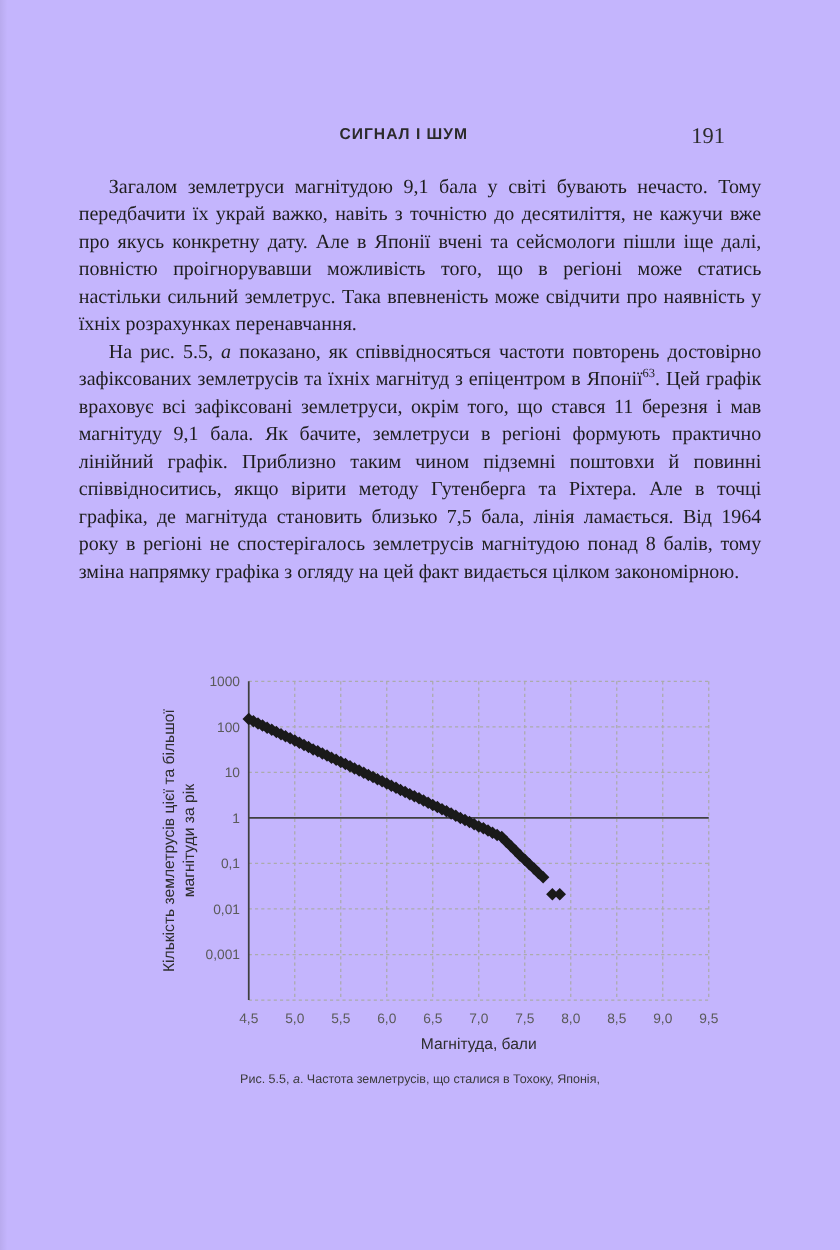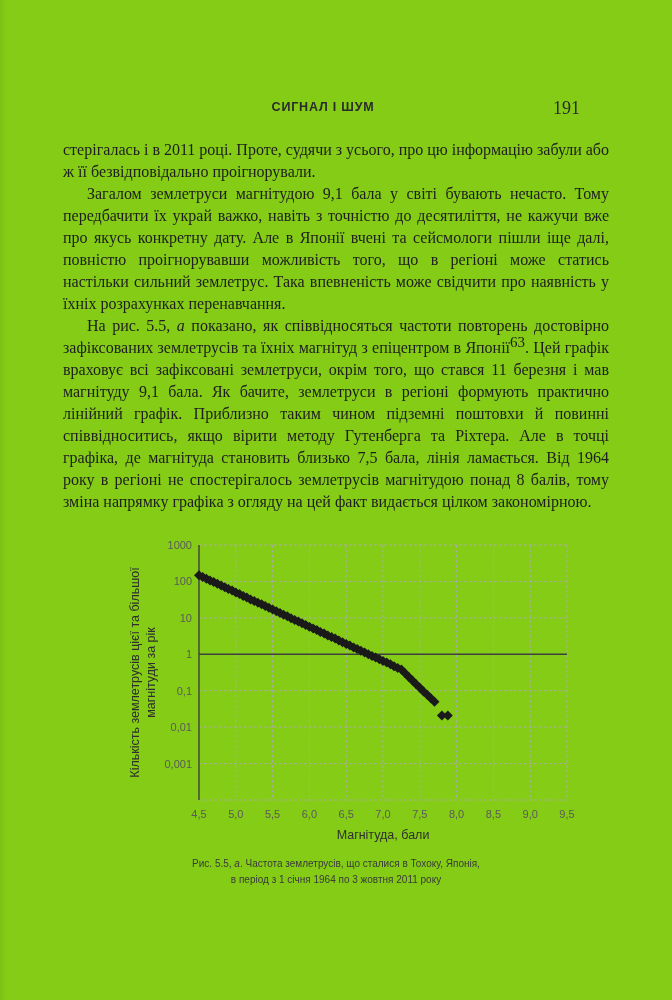--- a/index.html
+++ b/index.html
@@ -1,20 +1,20 @@
 <!DOCTYPE html>
 <html lang="uk"><head>
 <meta charset="utf-8">
 <style>
   html,body{margin:0;padding:0;background:#e8e8e8;}
   .page{
     position:relative;
     width:672px;height:1000px;
     margin:0 auto;
-    background:#84cc16;
+    background:#c4b5fd;
     overflow:hidden;
     font-family:"Liberation Serif", serif;
     color:#1e1e1e;
   }
   .page::before{ 
     content:"";position:absolute;left:0;top:0;bottom:0;width:6px;
     background:linear-gradient(to right, rgba(0,0,0,0.06), rgba(0,0,0,0));
     pointer-events:none;
   }
   .header{
@@ -29,21 +29,21 @@
     position:absolute;right:29px;top:-2px;
     font-family:"Liberation Serif", serif;
     font-size:18px;color:#2b2b2b;
   }
   .body-text{
     position:absolute;left:63px;top:139px;width:546px;
     font-size:16px;line-height:22px;text-align:justify;
   }
   .body-text p{margin:0;text-indent:24px;}
   .body-text p.noindent{text-indent:0;}
-  .body-text sup{font-size:15px;line-height:0;}
+  .body-text sup{font-size:10px;line-height:0;}
   .body-text i{font-style:italic;}
   figure{margin:0;}
   .chart-wrap{position:absolute;left:92px;top:533px;width:470px;height:312px;margin-left:32px;}
   svg text.tick{
     font-family:"Liberation Sans", sans-serif;
     font-size:11px;fill:#5a5a5a;
   }
   svg text.axis-title{
     font-family:"Liberation Sans", sans-serif;
     font-size:12.5px;fill:#2e2e2e;
@@ -60,21 +60,20 @@
 <body>
 
 <div class="page">
 
   <div class="header">
     <div class="running-title">СИГНАЛ І ШУМ</div>
     <div class="page-number">191</div>
   </div>
 
   <div class="body-text">
-    <p class="noindent">стерігалась і в 2011 році. Проте, судячи з усього, про цю інформацію забули або ж її безвідповідально проігнорували.</p>
     <p>Загалом землетруси магнітудою 9,1 бала у світі бувають нечасто. Тому передбачити їх украй важко, навіть з точністю до десятиліття, не кажучи вже про якусь конкретну дату. Але в Японії вчені та сейсмологи пішли іще далі, повністю проігнорувавши можливість того, що в регіоні може статись настільки сильний землетрус. Така впевненість може свідчити про наявність у їхніх розрахунках перенавчання.</p>
     <p><span>На рис. 5.5, </span><i>а</i><span> показано, як співвідносяться частоти повторень достовірно зафіксованих землетрусів та їхніх магнітуд з епіцентром в Японії</span><sup>63</sup><span>. Цей графік враховує всі зафіксовані землетруси, окрім того, що стався 11 березня і мав магнітуду 9,1 бала. Як бачите, землетруси в регіоні формують практично лінійний графік. Приблизно таким чином підземні поштовхи й повинні співвідноситись, якщо вірити методу Гутенберга та Ріхтера. Але в точці графіка, де магнітуда становить близько 7,5 бала, лінія ламається. Від 1964 року в регіоні не спостерігалось землетрусів магнітудою понад 8 балів, тому зміна напрямку графіка з огляду на цей факт видається цілком закономірною.</span></p>
   </div>
 
   <figure>
     <div class="chart-wrap">
       <svg width="470" height="312" viewBox="0 0 470 312">
           <g>
             <line x1="75" x2="443" y1="12.0" y2="12.0" stroke="#ababab" stroke-width="1" stroke-dasharray="2.5,2.5"></line>
             <line x1="75" x2="443" y1="48.4" y2="48.4" stroke="#ababab" stroke-width="1" stroke-dasharray="2.5,2.5"></line>
@@ -187,17 +186,16 @@
             <path d="M317.9 177.4 L322.9 182.4 L317.9 187.4 L312.9 182.4 Z" fill="#1a1a1a"></path>
             <path d="M323.8 177.4 L328.8 182.4 L323.8 187.4 L318.8 182.4 Z" fill="#1a1a1a"></path>
           </g>
           <text x="259.0" y="306" text-anchor="middle" class="axis-title">Магнітуда, бали</text>
           <text transform="translate(15,139.5) rotate(-90)" text-anchor="middle" class="axis-title">Кількість землетрусів цієї та більшої</text>
           <text transform="translate(31,139.5) rotate(-90)" text-anchor="middle" class="axis-title">магнітуди за рік</text>
         </svg>
     </div>
     <figcaption>
       <div><span>Рис. 5.5, </span><i>а</i><span>. Частота землетрусів, що сталися в Тохоку, Японія,</span></div>
-      <div>в період з 1 січня 1964 по 3 жовтня 2011 року</div>
     </figcaption>
   </figure>
 
 </div>
 
 </body></html>

